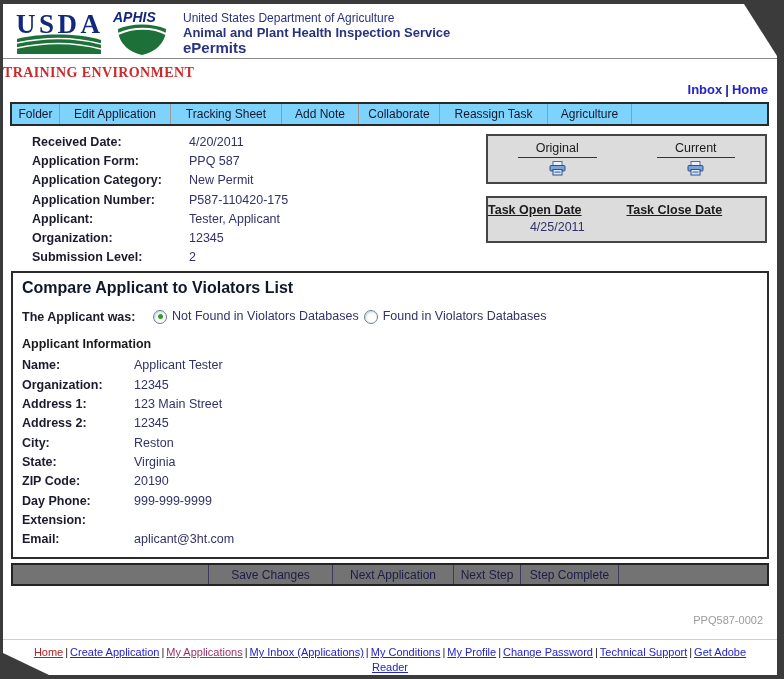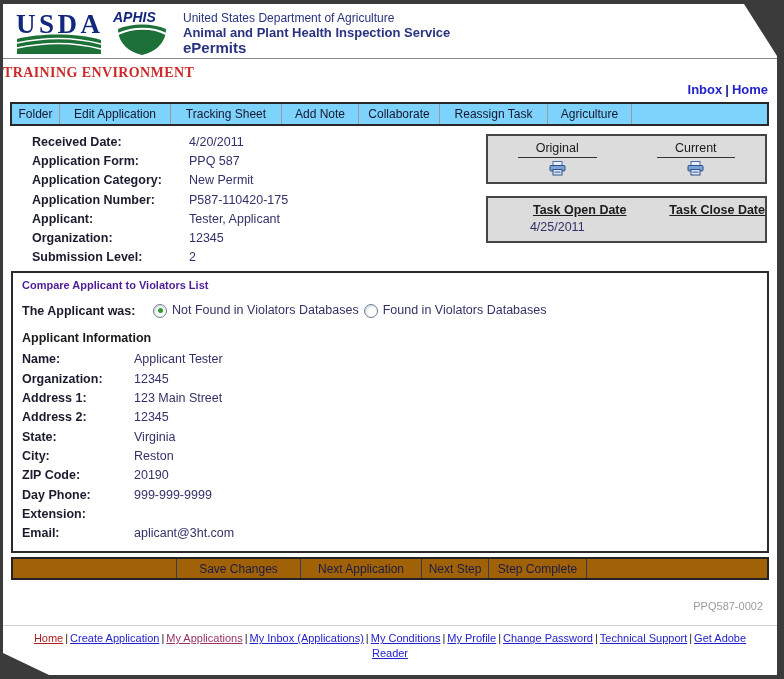--- a/index.html
+++ b/index.html
@@ -41,42 +41,42 @@
   .drow{display:flex;line-height:19.2px;font-size:12.5px;}
   .dlabel{width:157px;font-weight:bold;color:#1b1b2e;margin-left:16px;}
   .dvalue{color:#323268;}
   .details-right{width:281px;margin-top:1px;}
   .print-box{border:2px solid #454545;background:#dcdcdc;display:flex;padding:5px 0 6px;}
   .pcol{flex:1;display:flex;flex-direction:column;align-items:center;}
   .pcol-head{font-size:12.5px;color:#1b1b1b;border-bottom:1px solid #333;padding:0 18px 2px;margin-bottom:3px;}
   .printer-btn{cursor:pointer;line-height:0;}
   .task-box{margin-top:12px;border:2px solid #454545;background:#dcdcdc;padding:5px 0 7px;}
   .task-heads{display:flex;}
-  .task-heads span{flex:1;text-align:right;font-weight:bold;font-size:12.5px;text-decoration:underline;color:#1b1b1b;}
+  .task-heads span{flex:1;text-align:left;font-weight:bold;font-size:12.5px;text-decoration:underline;color:#1b1b1b;}
   .task-vals{display:flex;margin-top:3px;}
   .task-vals span{flex:1;text-align:center;font-size:12.5px;color:#323268;}
 
   
   .violators-box{margin:0 8px;border:2px solid #2b2b2b;padding:6px 10px 8px 9px;}
-  .vb-title{font-size:11px;font-weight:bold;color:#4c1d95;margin-bottom:11px;}
+  .vb-title{font-size:16px;font-weight:bold;color:#0f172a;margin-bottom:11px;}
   .vb-prompt-row{display:flex;margin-bottom:12px;}
   .vb-prompt{width:131px;font-weight:bold;font-size:12.5px;color:#1b1b2e;padding-top:2px;}
   .vb-options{display:flex;flex-direction:row;gap:5px;justify-content:center;}
   .radio-row{display:flex;align-items:center;gap:5px;font-size:12.5px;color:#323268;cursor:pointer;line-height:17px;}
   .radio{width:12px;height:12px;border-radius:50%;border:1px solid #6f7f8f;background:#fdfdfd;
     box-shadow:inset 1px 1px 2px #c8d2da;display:inline-flex;align-items:center;justify-content:center;flex:none;}
   .radio .dot{width:5px;height:5px;border-radius:50%;background:transparent;}
   .radio.selected .dot{background:#2f9e2f;}
   .vb-info-title{font-weight:bold;font-size:12.5px;color:#1b1b1b;margin:4px 0 5px;}
   .vrow{display:flex;line-height:19.3px;font-size:12.5px;}
   .vlabel{width:112px;font-weight:bold;color:#1b1b2e;}
   .vvalue{color:#323268;}
 
   
-  .action-bar{margin:4px 8px 8px;border:2px solid #232323;background:#a16207;display:flex;height:19px;font-size:12px;color:#1c1c46;}
+  .action-bar{margin:4px 8px 16px;border:2px solid #232323;background:#737373;display:flex;height:19px;font-size:12px;color:#1c1c46;padding-left:32px;}
   .ab-spacer{width:163px;border-right:1px solid #3a3a5c;}
   .ab-btn{display:flex;align-items:center;justify-content:center;border-right:1px solid #3a3a5c;cursor:pointer;white-space:nowrap;}
   .b0{width:123px}.b1{width:120px}.b2{width:66px}.b3{width:97px}
   .ab-fill{flex:1;}
 
   .form-code{text-align:right;padding:12px 14px 0 0;font-size:11px;color:#9b9b9b;}
 
   
   .footer{margin-top:13px;border-top:1px solid #d0d0d0;padding:5px 18px 6px;text-align:center;font-size:11px;line-height:15px;}
   .flink{text-decoration:underline;cursor:pointer;color:#2323cc;}
@@ -228,26 +228,26 @@
         </div>
       <div class="vrow">
           <span class="vlabel">Address 1:</span>
           <span class="vvalue">123 Main Street</span>
         </div>
       <div class="vrow">
           <span class="vlabel">Address 2:</span>
           <span class="vvalue">12345</span>
         </div>
       <div class="vrow">
+          <span class="vlabel">City:</span>
+          <span class="vvalue">Reston</span>
+        </div>
+      <div class="vrow">
           <span class="vlabel">State:</span>
           <span class="vvalue">Virginia</span>
-        </div>
-      <div class="vrow">
-          <span class="vlabel">City:</span>
-          <span class="vvalue">Reston</span>
         </div>
       <div class="vrow">
           <span class="vlabel">ZIP Code:</span>
           <span class="vvalue">20190</span>
         </div>
       <div class="vrow">
           <span class="vlabel">Day Phone:</span>
           <span class="vvalue">999-999-9999</span>
         </div>
       <div class="vrow">

